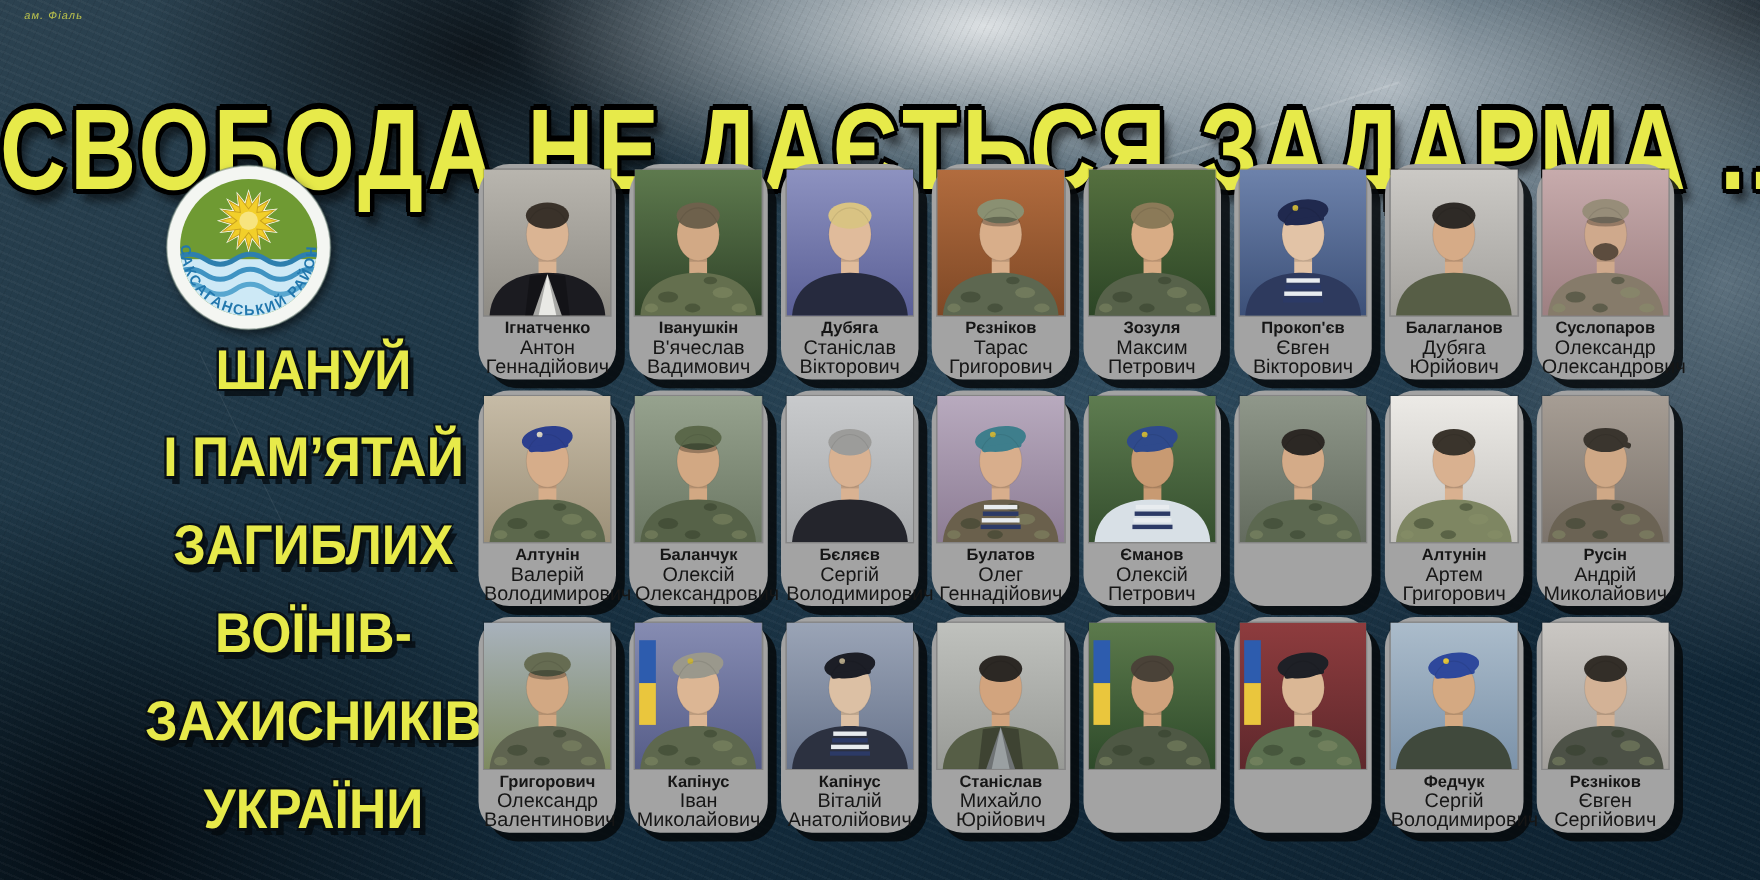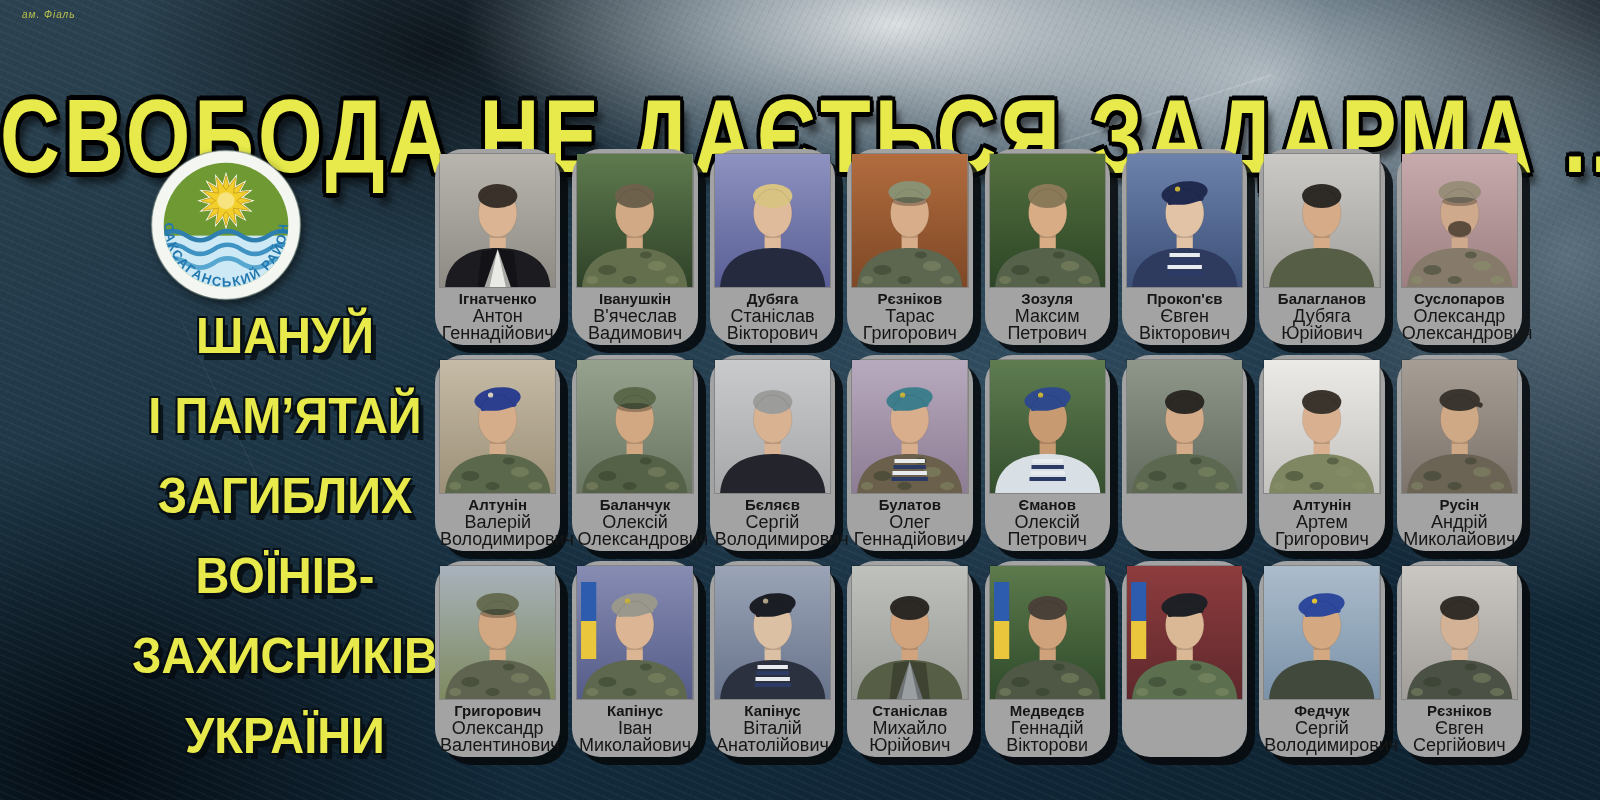--- a/index.html
+++ b/index.html
@@ -801,25 +801,20 @@
             <ellipse cx="52" cy="126" rx="7" ry="4" fill="#2e3a26"></ellipse>
             <ellipse cx="94" cy="126" rx="7" ry="4" fill="#8a936b"></ellipse>
             <ellipse cx="15" cy="126" rx="6" ry="4" fill="#8a936b"></ellipse>
             <ellipse cx="68" cy="101" rx="6" ry="3.5" fill="#2e3a26"></ellipse>
           </g>
           <ellipse cx="57" cy="59" rx="19" ry="24" fill="#cfa27c"></ellipse>
           <ellipse cx="57" cy="42" rx="19.4" ry="12" fill="#4a4238"></ellipse>
           <ellipse cx="57" cy="59" rx="19" ry="24" fill="rgba(0,0,0,0)" stroke="rgba(0,0,0,.08)" stroke-width="1"></ellipse>
         </svg>
       </div>
-    <figcaption class="names">
-      <div class="surname">Медведєв</div>
-      <div class="given">Геннадій</div>
-      <div class="patronymic">Вікторови</div>
-    </figcaption>
   </figure>
 
   <figure class="card">
     <div class="photo">
         <svg viewBox="0 0 114 133" preserveAspectRatio="none">
           <defs>
             <linearGradient id="bg21" x1="0" y1="0" x2="0" y2="1">
               <stop offset="0" stop-color="#8e3c3e"></stop>
               <stop offset="1" stop-color="#5e282c"></stop>
             </linearGradient>

